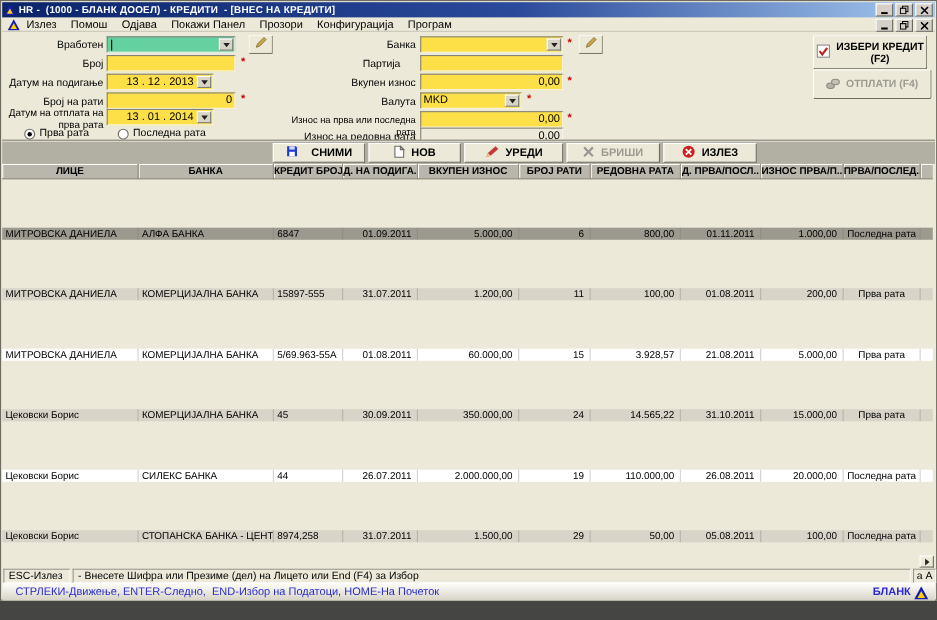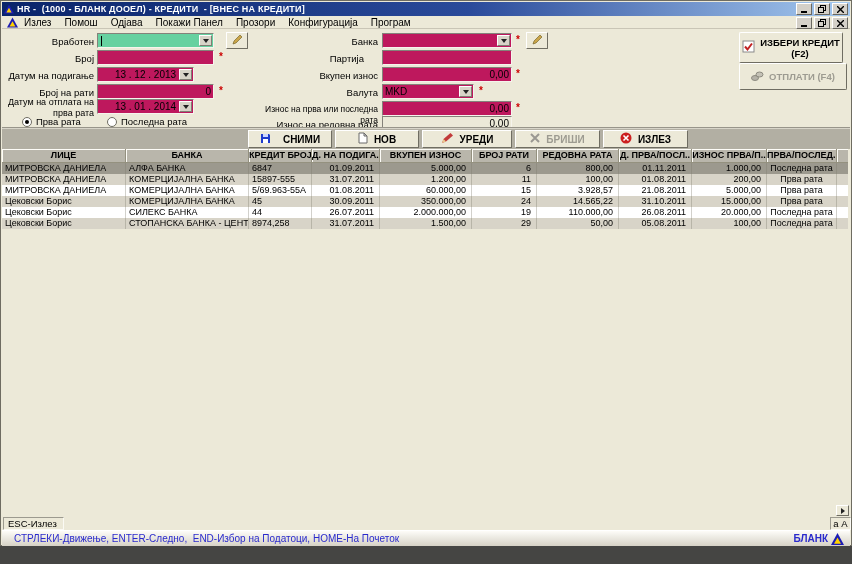--- a/index.html
+++ b/index.html
@@ -26,21 +26,21 @@
     background:#ece9d8; border-bottom:1px solid #c9c5b6;
     display:flex; align-items:center; }
   .menu-items { display:flex; gap:13px; margin-left:22px; font-size:10px; }
   .menu-item { cursor:default; white-space:nowrap; }
   .menubar .menu-icon { position:absolute; left:5px; top:1px; }
   .menubar .winbtns { top:1px; }
 
   
   .form { position:absolute; left:1px; top:28px; right:1px; height:98px; background:#ece9d8; font-size:9.5px; }
   .flabel { position:absolute; text-align:right; line-height:11px; }
-  .field { position:absolute; height:15px; background:#be185d;
+  .field { position:absolute; height:15px; background:#fde047;
     border:1px solid; border-color:#84827a #f6f4ec #f6f4ec #84827a;
     font-size:10px; line-height:13px; padding:0 2px; }
   .field.num { text-align:right; }
   .field.disabled { background:#ece9d8; }
   .combo-arrow-btn { position:absolute; right:1px; top:1px; bottom:1px; width:13px;
     background:#d8d4c8; border:1px solid; border-color:#fff #807d72 #807d72 #fff;
     display:flex; align-items:center; justify-content:center; }
   .arrow-down { width:0; height:0; border-left:3px solid transparent;
     border-right:3px solid transparent; border-top:4px solid #222; }
   .req { position:absolute; color:#cc0000; font-weight:bold; font-size:10px; }
@@ -74,21 +74,21 @@
     display:flex; align-items:center; justify-content:center; gap:6px;
     font-size:10px; font-weight:bold; }
   .tbtn.disabled { color:#9d9b91; }
 
   
   .grid { position:absolute; left:1px; top:148px; width:846px; font-size:9px; }
   .grid-head { display:flex; height:14px; background:#b9b6ab; font-weight:bold; }
   .grid-hcell { border-right:1px solid #94917f; border-bottom:1px solid #94917f;
     box-shadow:inset 0 1px 0 #fdfcf7, inset 1px 0 0 #fdfcf7;
     text-align:center; line-height:13px; white-space:nowrap; overflow:hidden; }
-  .grid-row { display:flex; height:11px; }
+  .grid-row { display:flex; height:11px;margin-top:44px; }
   .grid-row.plain { background:#fff; }
   .grid-row.shade { background:#d8d4c8; }
   .grid-row.sel   { background:#9c998e; }
   .grid-cell { border-right:1px solid rgba(125,122,110,.35); line-height:11px;
     white-space:nowrap; overflow:hidden; }
   .c0{width:124px;} .c1{width:123px;} .c2{width:63px;} .c3{width:68px;}
   .c4{width:92px;} .c5{width:65px;} .c6{width:82px;} .c7{width:73px;}
   .c8{width:75px;} .c9{width:70px;} .cf{width:11px; border-right:none;}
   .grid-cell.c0,.grid-cell.c1,.grid-cell.c2 { text-align:left; padding-left:3px; }
   .grid-cell.c3,.grid-cell.c4,.grid-cell.c5,.grid-cell.c6,.grid-cell.c7,.grid-cell.c8
@@ -425,20 +425,21 @@
     </div>
       </div>
   </div>
 
   <div class="scrollbtn">
     <span class="arrow-right"></span>
   </div>
 
   <div class="statusbar">
     <div class="spanel" style="left:1px; width:61px;">ESC-Излез</div>
+    <div class="spanel" style="left:64px; width:762px;">- Внесете Шифра или Презиме (дел) на Лицето или End (F4) за Избор</div>
     <div class="spanel" style="left:828px; width:21px; text-align:center; padding:0 1px;">а А</div>
   </div>
 
   <div class="hintbar">
     <span class="hint-text">СТРЛЕКИ-Движење, ENTER-Следно,  END-Избор на Податоци, HOME-На Почеток</span>
     <span class="brand">
       <span>БЛАНК</span>
       <span class="logo-tri">
         <svg width="13" height="12" viewBox="0 0 12 11">
             <path d="M6 0l6 11H0z" fill="#1c1cb4"></path>

